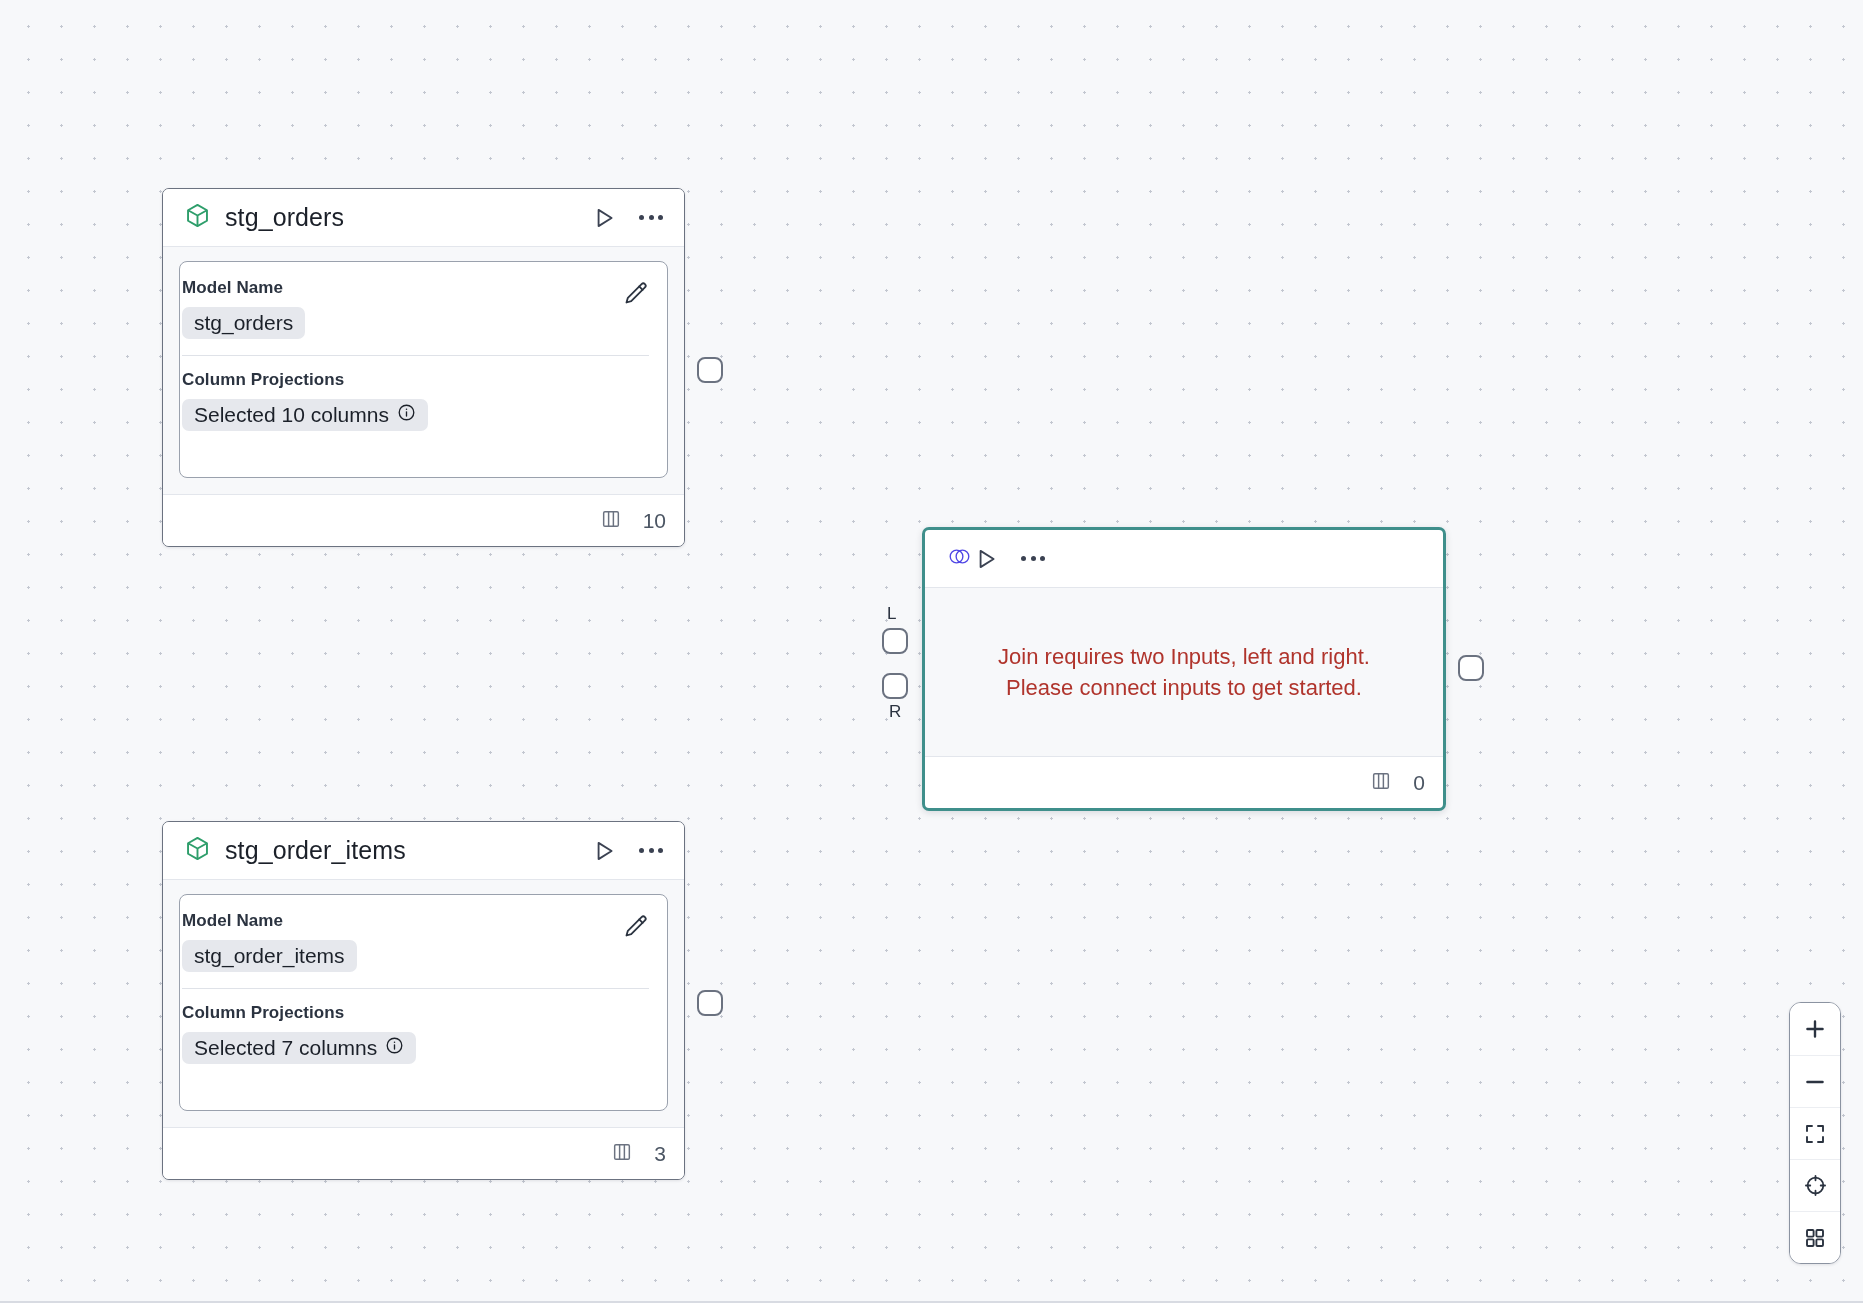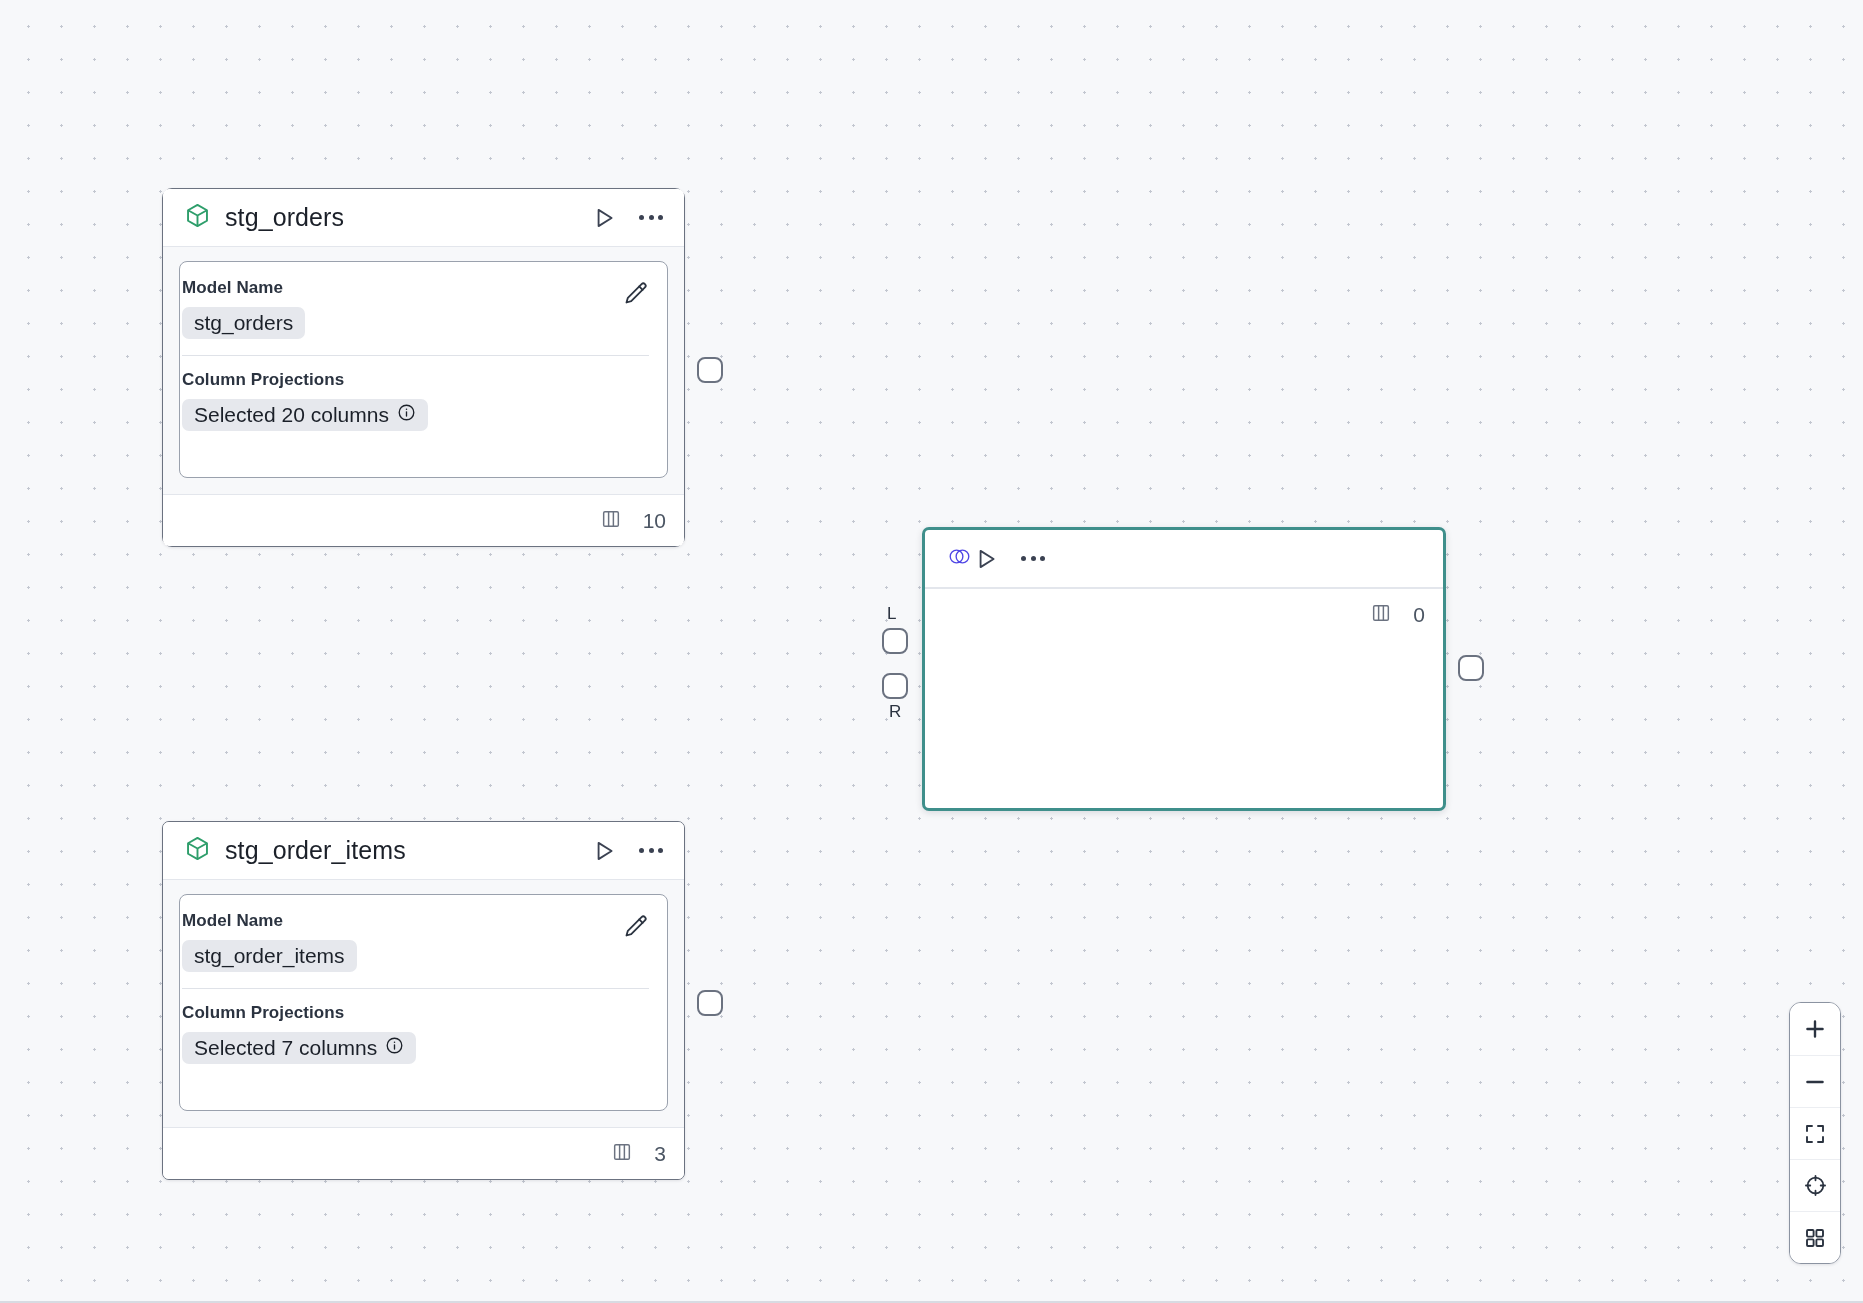--- a/index.html
+++ b/index.html
@@ -162,21 +162,21 @@
     cursor: pointer;
     background: #ffffff;
   }
   .ctrl + .ctrl { border-top: 1px solid #eceef2; }
 </style>
 </head>
 <body>
 
 <div id="canvas">
 
-  <div class="node" style="left:162px; top:188px; width:523px; height:359px;border-radius:10px;">
+  <div class="node" style="left:162px; top:188px; width:523px; height:359px;">
     <div class="node-header">
       <span class="icon">
         <svg width="27" height="27" viewBox="0 0 24 24" fill="none" stroke="#2e9e6b" stroke-width="1.7" stroke-linejoin="round">
           <path d="M12 2.6 20.4 7.3v9.4L12 21.4 3.6 16.7V7.3z"></path>
           <path d="M3.6 7.3 12 12l8.4-4.7M12 12v9.4"></path>
         </svg>
       </span>
       <span class="node-title">stg_orders</span>
       <span class="hdr-actions">
         <span class="icon-btn">
@@ -201,21 +201,21 @@
           <span class="icon-btn" style="margin-top:2px;">
             <svg width="27" height="27" viewBox="0 0 24 24" fill="none" stroke="#2b3340" stroke-width="1.6" stroke-linecap="round" stroke-linejoin="round">
               <path d="M17.4 3.6a2.1 2.1 0 0 1 3 3L8.2 18.8 4 20l1.2-4.2z"></path>
               <path d="M15.3 5.7 18.3 8.7"></path>
             </svg>
           </span>
         </div>
         <div class="divider"></div>
         <div class="field-label">Column Projections</div>
         <div class="pill">
-          <span>Selected 20 columns</span>
+          <span>Selected 10 columns</span>
           <span class="icon">
             <svg width="19" height="19" viewBox="0 0 24 24" fill="none" stroke="#1b2029" stroke-width="1.7" stroke-linecap="round">
               <circle cx="12" cy="12" r="9.2"></circle>
                 <path d="M12 11.2v5.2"></path>
                 <circle cx="12" cy="7.9" r=".95" fill="#1b2029" stroke="none"></circle>
             </svg>
           </span>
         </div>
       </div>
     </div>
@@ -307,20 +307,24 @@
             <path d="M7 4.5 19 12 7 19.5z"></path>
           </svg>
         </span>
         <span class="icon-btn dots">
             <i></i>
             <i></i>
             <i></i>
           </span>
       </span>
     </div>
+    <div class="join-msg">
+      <span>Join requires two Inputs, left and right.</span>
+      <span>Please connect inputs to get started.</span>
+    </div>
     <div class="node-footer">
       <span class="icon">
         <svg width="22" height="22" viewBox="0 0 24 24" fill="none" stroke="#6b7280" stroke-width="1.6" stroke-linejoin="round">
           <rect x="4" y="4" width="16" height="16" rx="1.4"></rect>
             <path d="M9.4 4v16M14.6 4v16"></path>
         </svg>
       </span>
       <span class="footer-count">0</span>
     </div>
   </div>

